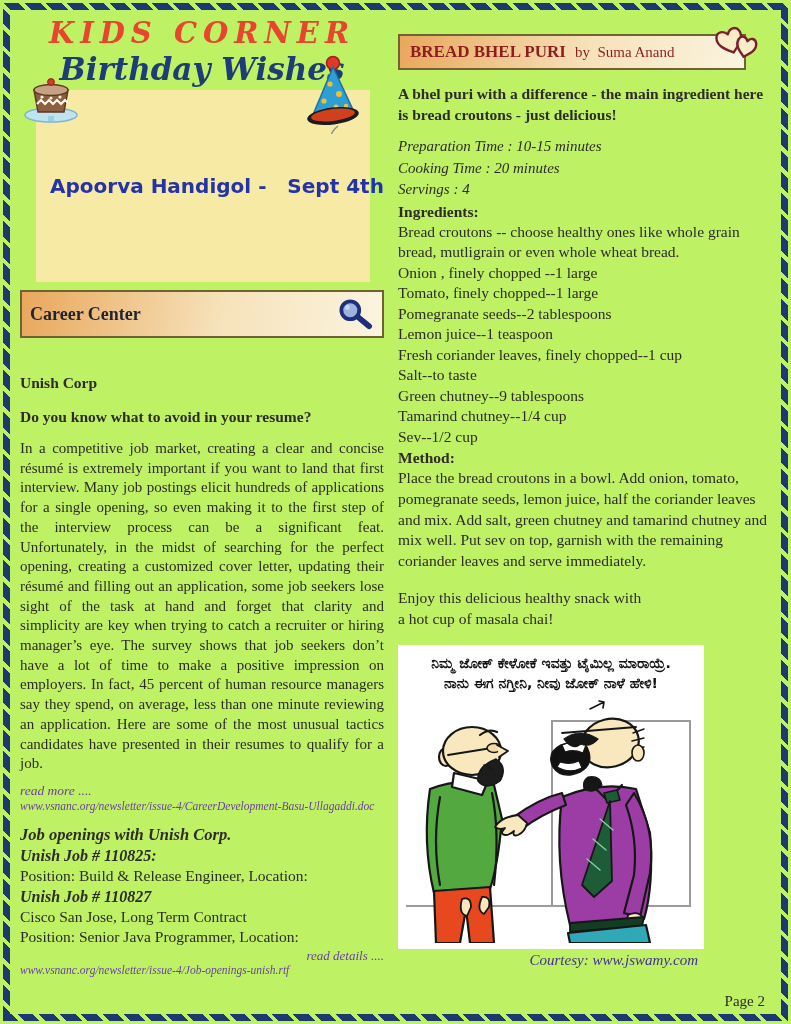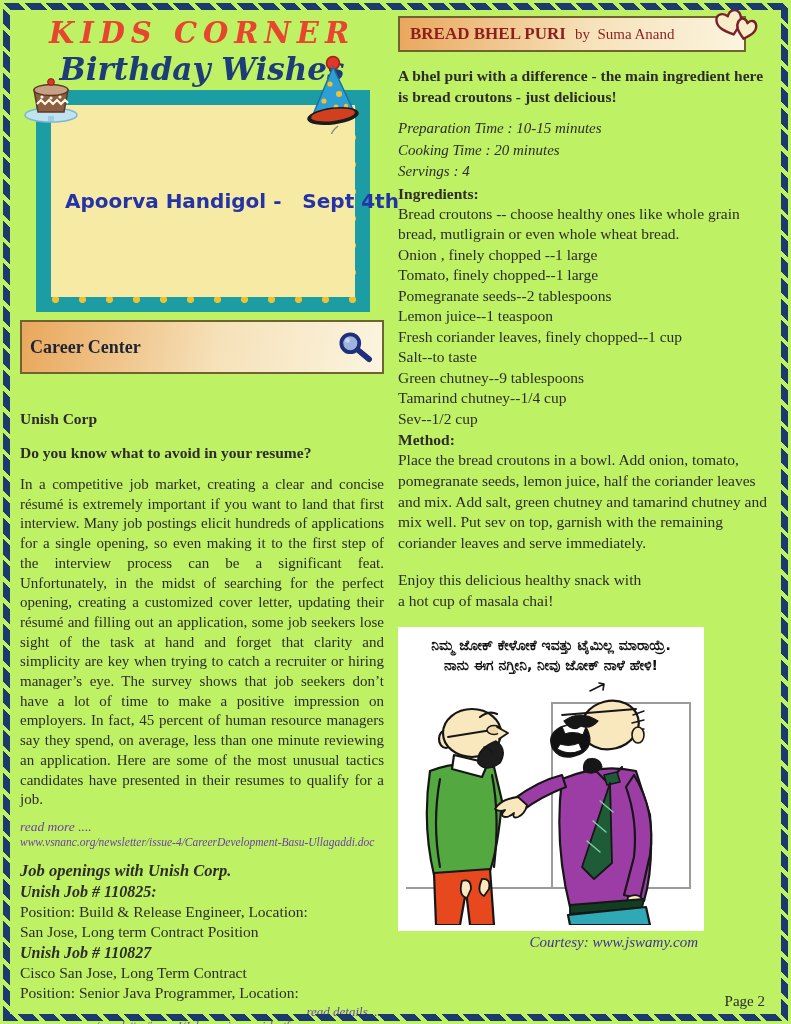--- a/index.html
+++ b/index.html
@@ -11,34 +11,34 @@
   .col-left{width:364px;position:relative;flex:none;}
   .col-right{flex:1;position:relative;}
 
   
   .kids-title{font-family:"DejaVu Serif",serif;font-style:italic;font-weight:bold;
         font-size:29px;line-height:34px;letter-spacing:6px;color:#E8452F;text-align:center;margin:2px 0 0;}
   .bwish-title{font-family:"DejaVu Serif",serif;font-style:italic;font-weight:bold;
         font-size:31px;line-height:38px;color:#1E3C78;text-align:center;margin:0;}
   .cake-icon{position:absolute;left:2px;top:58px;z-index:3;}
   .hat-icon{position:absolute;right:20px;top:40px;z-index:3;}
-  .bday-frame{margin:2px 14px 0 16px;height:192px;padding:15px;
+  .bday-frame{margin:2px 14px 0 16px;height:192px;
         background-color:#1C9DA3;
         background-image:radial-gradient(circle,#F0C230 3.2px,rgba(0,0,0,0) 3.9px);
         background-size:27px 27px;background-position:6px 7px;}
   .bday-inner{background:#F6EAA4;width:100%;height:100%;display:flex;align-items:center;box-sizing:border-box;}
   .bday-name{font-family:"DejaVu Sans",sans-serif;font-weight:bold;font-size:20px;
         color:#2433A8;white-space:pre;padding-left:14px;}
 
   
   .bar{border:2px solid #6F6431;background:linear-gradient(100deg,#E9A75C 0%,#F6E2BA 55%,#FBF4DF 100%);
         display:flex;align-items:center;box-sizing:border-box;}
-  .career-bar{margin-top:8px;height:54px;justify-content:space-between;padding:0 8px 0 8px;}
+  .career-bar{margin-top:8px;height:48px;justify-content:space-between;padding:0 8px 0 8px;}
   .career-bar .bar-label{font-weight:bold;font-size:18px;color:#1E2430;}
-  .recipe-bar{height:36px;width:348px;padding:0 10px;position:relative;margin-top:2px;}
+  .recipe-bar{height:36px;width:348px;padding:0 10px;position:relative;margin-top:20px;}
   .recipe-bar .r-title{font-weight:bold;font-size:17px;color:#8E1E1E;}
   .recipe-bar .r-by{font-size:15px;color:#8E1E1E;margin-left:9px;white-space:pre;}
   .hearts-icon{position:absolute;right:-16px;top:-13px;}
 
   
   .byline{font-weight:bold;font-size:15.5px;line-height:21px;margin:13px 0 0;}
   .question{font-weight:bold;font-size:15.5px;margin:15px 0 0;}
   .article{font-size:15px;line-height:19.7px;text-align:justify;margin:13px 0 0;}
   .readmore{color:#6B3FA3;font-style:italic;font-size:13.5px;line-height:17px;margin:8px 0 0;}
   .readurl{color:#6B3FA3;font-style:italic;font-size:11.5px;line-height:14px;}
@@ -127,21 +127,20 @@
 
       <p class="article">In a competitive job market, creating a clear and concise résumé is extremely important if you want to land that first interview. Many job postings elicit hundreds of applications for a single opening, so even making it to the first step of the interview process can be a significant feat. Unfortunately, in the midst of searching for the perfect opening, creating a customized cover letter, updating their résumé and filling out an application, some job seekers lose sight of the task at hand and forget that clarity and simplicity are key when trying to catch a recruiter or hiring manager’s eye. The survey shows that job seekers don’t have a lot of time to make a positive impression on employers. In fact, 45 percent of human resource managers say they spend, on average, less than one minute reviewing an application.  Here are some of the most unusual tactics candidates have presented in their resumes to qualify for a job.</p>
 
       <div class="readmore">read more ....</div>
       <div class="readurl">www.vsnanc.org/newsletter/issue-4/CareerDevelopment-Basu-Ullagaddi.doc</div>
 
       <div class="jobs">
         <div class="jobs-title">Job openings with Unish Corp.</div>
         <div class="job-id">Unish Job # 110825:</div>
         <div class="job-line">Position: Build &amp; Release Engineer, Location:</div>
-        <div class="job-line">San Jose, Long term Contract Position</div>
         <div class="job-id">Unish Job # 110827</div>
         <div class="job-line">Cisco San Jose, Long Term Contract</div>
         <div class="job-line">Position: Senior Java Programmer, Location:</div>
         <div class="readmore sm">read details ....</div>
         <div class="readurl">www.vsnanc.org/newsletter/issue-4/Job-openings-unish.rtf</div>
       </div>
     </div>
 
     <div class="col-right">
 

